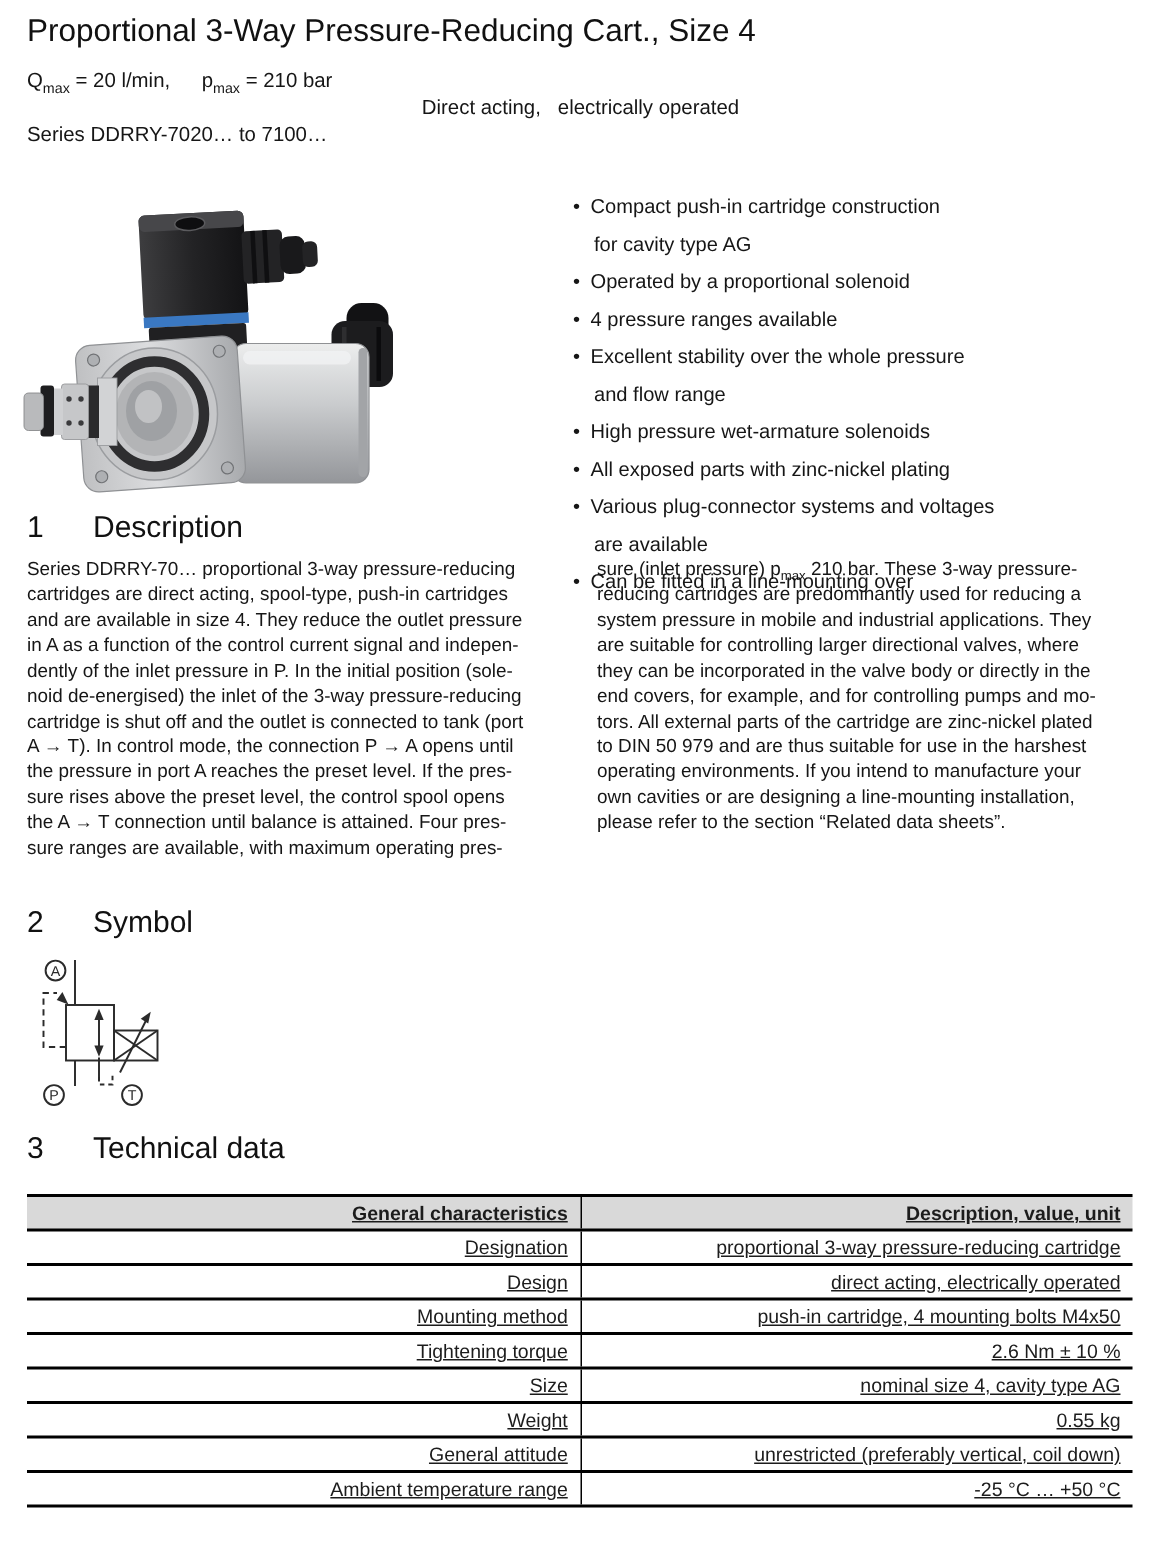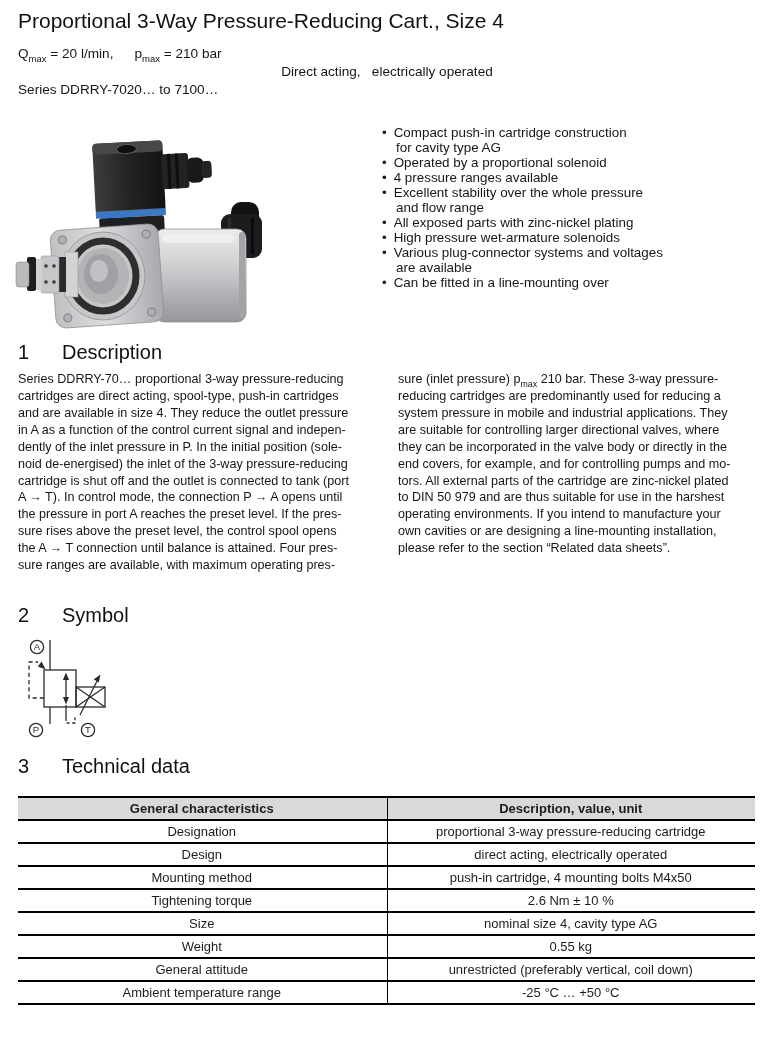--- a/index.html
+++ b/index.html
@@ -16,43 +16,43 @@
   h1.title { font-size: 21px; font-weight: 400; line-height: 1.15; letter-spacing: 0; color:#111; }
   .specs { margin-top: 12px; font-size: 13.6px; line-height: 18px; color:#161616; }
   .specs sub, .cols sub { font-size: 0.7em; line-height: 0; }
   .prewrap { white-space: pre-wrap; text-align: center; }
   .spec-gap { margin-left: 21px; }
 
   
   .hero { position: relative; height: 206px; margin-top: 29px; }
   .photo { position: absolute; left: -3px; top: 2px; }
   ul.features { position: absolute; left: 364px; top: -3px; width: 372px; list-style: none;
-                font-size: 13.4px; line-height: 15px; color:#161616; }
+                font-size: 13.4px; line-height: 25px; color:#161616; }
   ul.features li { padding-left: 14px; text-indent: -14px; white-space: pre-line; }
   ul.features li::before { content: "\2022"; margin-right: 7px; }
 
   
   h2.sec { font-size: 20px; font-weight: 400; line-height: 20px; color:#111; }
   .sec-num { display: inline-block; min-width: 44px; }
   .sec-1 { margin-top: 8px; }
   .sec-2 { margin-top: 31px; }
   .sec-3 { margin-top: 5px; }
 
   .cols { margin-top: 9px; display: grid; grid-template-columns: 366px 358px; column-gap: 14px; }
   .col { font-size: 12.6px; line-height: 16.9px; white-space: pre-line; text-align: left; color:#161616; }
 
   .symbol-svg { display: block; margin-top: 14px; margin-left: 2px; }
 
   
   table.tech { margin-top: 20px; width: 737px; border-collapse: collapse; table-layout: fixed; }
   table.tech th, table.tech td {
     border-top: 2px solid var(--border, #000);
     border-bottom: 2px solid var(--border, #000);
-    font-size: 13px; text-align: center; vertical-align: middle;
-    padding: 3px 8px 3px 7px; height: 20px;
+    font-size: 13px; text-align: right; vertical-align: middle;
+    padding: 3px 8px 3px 7px; height: 20px; text-decoration: underline;
   }
   table.tech th { background: var(--table-header-bg, #d9d9d9); font-weight: 700; }
   table.tech th:first-child, table.tech td:first-child { width: 369px; border-right: 1px solid var(--border, #000); }
 
   svg text { font-family: "Liberation Sans", "DejaVu Sans", sans-serif; }
 </style>
 </head>
 <body>
 
 <div class="page">
@@ -144,22 +144,22 @@
       </g>
     </svg>
 
     <ul class="features">
       <li>Compact push-in cartridge construction
 for cavity type AG</li>
       <li>Operated by a proportional solenoid</li>
       <li>4 pressure ranges available</li>
       <li>Excellent stability over the whole pressure
 and flow range</li>
+      <li>High pressure wet-armature solenoids</li>
       <li>All exposed parts with zinc-nickel plating</li>
-      <li>High pressure wet-armature solenoids</li>
       <li>Various plug-connector systems and voltages
 are available</li>
       <li>Can be fitted in a line-mounting over</li>
     </ul>
   </div>
 
   <h2 class="sec sec-1"><span class="sec-num">1</span><span>Description</span></h2>
 
   <div class="cols">
     <p class="col">Series DDRRY-70… proportional 3-way pressure-reducing

